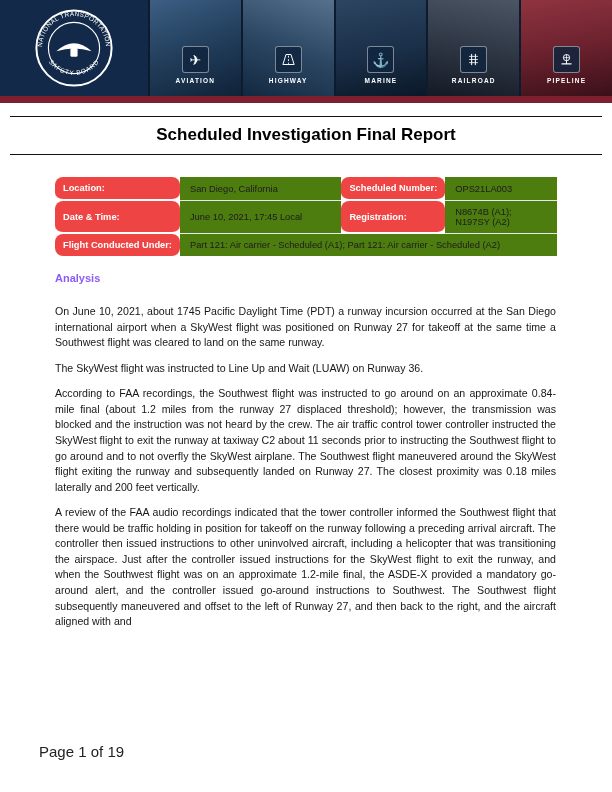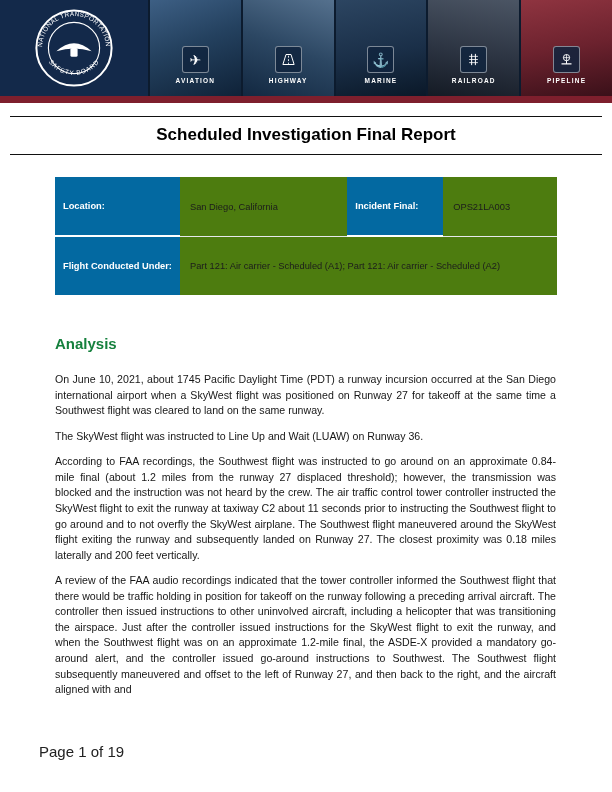--- a/index.html
+++ b/index.html
@@ -37,31 +37,31 @@
   
   .title-box {
     margin:13px 10px 0 10px; border-top:1.6px solid #111; border-bottom:1.6px solid #111;
     text-align:center; padding:8px 0 9px 0;
   }
   .title-box h1 { margin:0; font-size:17px; font-weight:bold; color:#000; }
 
   
   table.info { width:502px; margin:22px auto 0 auto; border-collapse:separate; border-spacing:0; font-size:9.3px; }
   td.lab {
-    background:#0369a1; color:#ffffff; font-weight:bold;
-    padding:24px 8px; border-bottom:2px solid #ffffff; vertical-align:middle; white-space:nowrap;
+    background:#ef4444; color:#ffffff; font-weight:bold;
+    padding:6px 8px; border-bottom:2px solid #ffffff; vertical-align:middle; white-space:nowrap;border-radius:8px;
   }
   td.val {
     background:#4d7c0f; color:#1c1c1c;
     padding:6px 10px; border-bottom:1px solid #e6e9ec; vertical-align:middle;
   }
   tr:last-child td { border-bottom:none;margin-top:24px; }
 
   
-  .analysis-heading { margin:40px 55px 0 55px; color:#15803d; font-size:15px; font-weight:bold; }
+  .analysis-heading { margin:16px 55px 0 55px; color:#8b5cf6; font-size:11px; font-weight:bold; }
   .body-text { margin:20px 55px 0 55px; }
   .body-text p {
     margin:0 1px 10px 0; font-size:10.6px; line-height:1.47;
     color:#161616; text-align:justify;
   }
 
   .page-footer { position:absolute; left:39px; bottom:32px; font-size:15px; color:#222; }
 </style>
 </head>
 <body>
@@ -146,22 +146,28 @@
     <colgroup>
       <col style="width:124px">
         <col style="width:168px">
         <col style="width:96px">
         <col style="width:114px">
     </colgroup>
     <tbody>
         <tr>
       <td class="lab">Location:</td>
       <td class="val">San Diego, California</td>
-      <td class="lab">Incident Final:</td>
+      <td class="lab">Scheduled Number:</td>
       <td class="val">OPS21LA003</td>
+    </tr>
+    <tr>
+      <td class="lab">Date &amp; Time:</td>
+      <td class="val">June 10, 2021, 17:45 Local</td>
+      <td class="lab">Registration:</td>
+      <td class="val">N8674B (A1); N197SY (A2)</td>
     </tr>
     <tr>
       <td class="lab">Flight Conducted Under:</td>
       <td class="val" colspan="3">Part 121: Air carrier - Scheduled (A1); Part 121: Air carrier - Scheduled (A2)</td>
     </tr>
   </tbody>
     </table>
 
   <div class="analysis-heading">Analysis</div>
 

